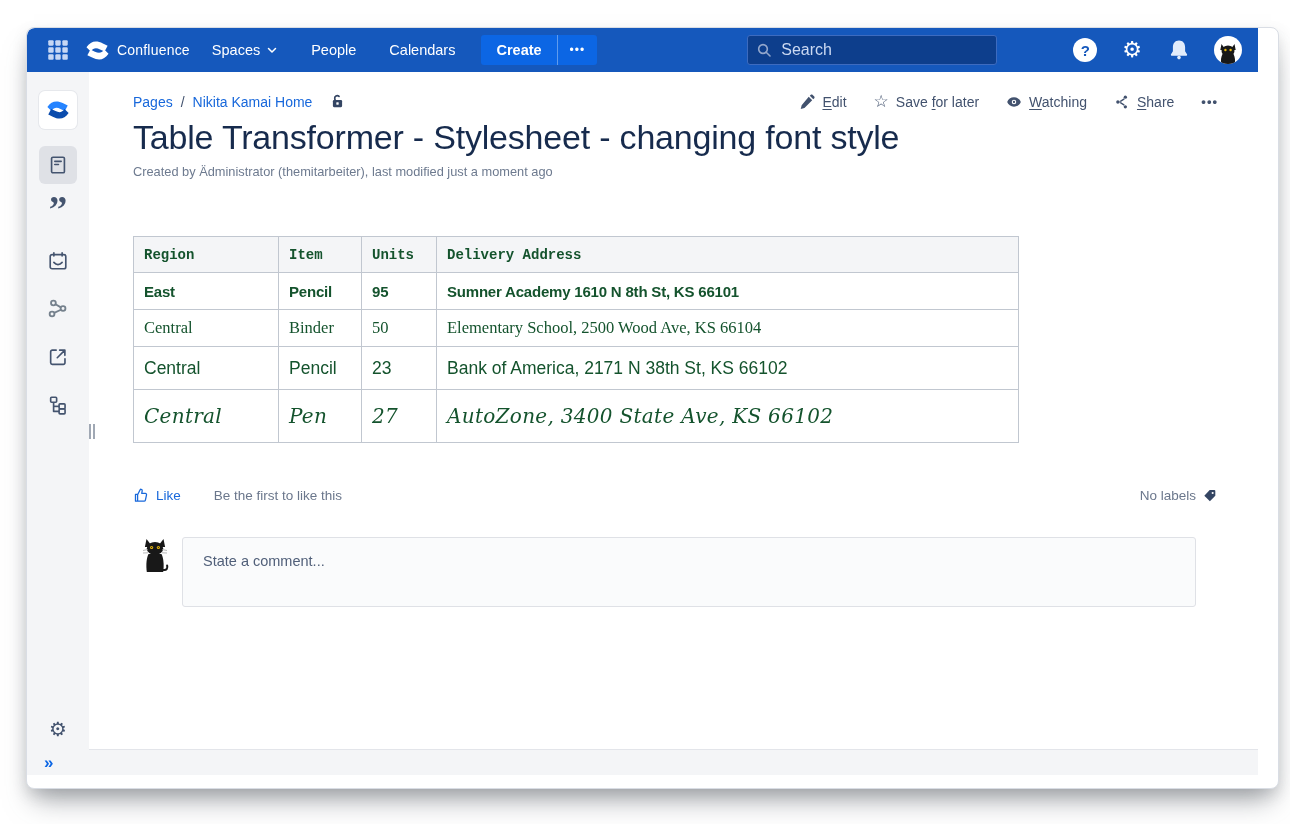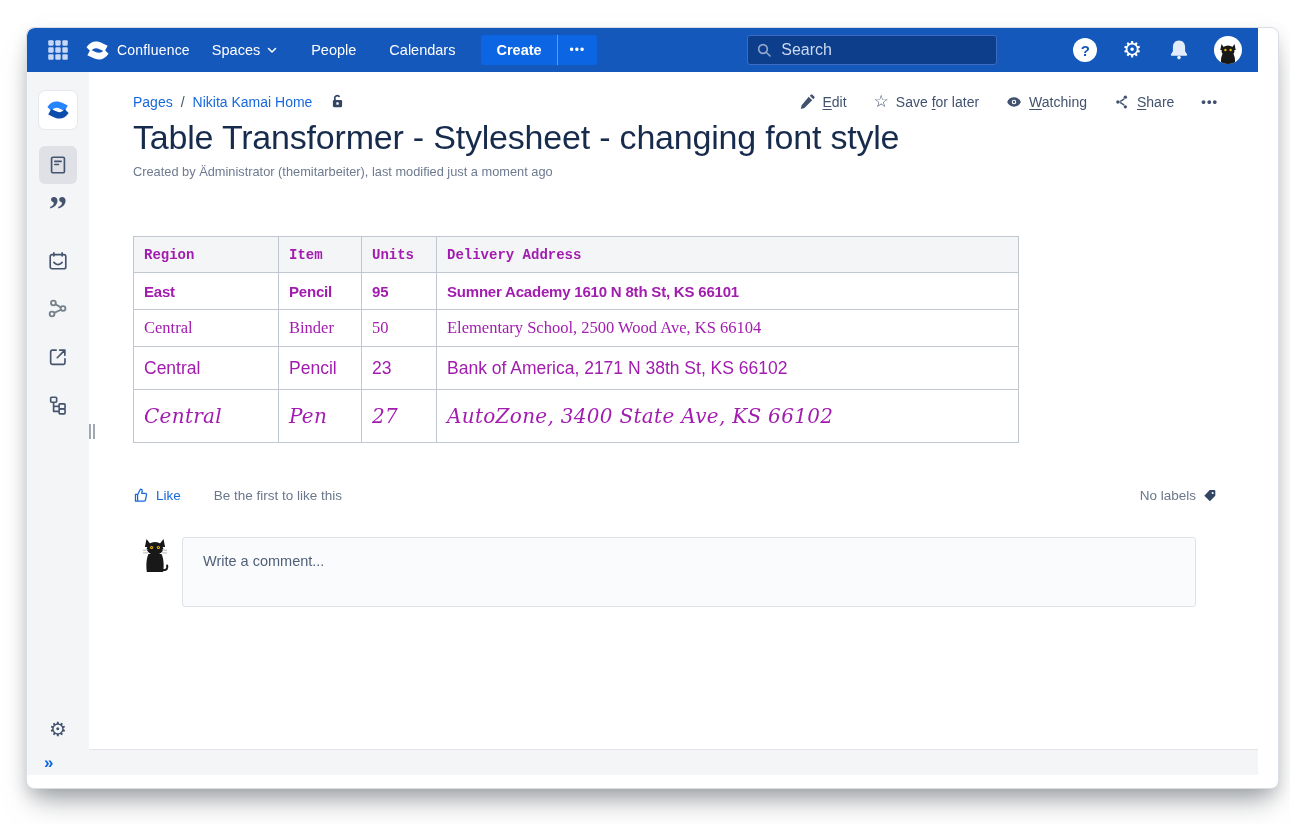--- a/index.html
+++ b/index.html
@@ -75,21 +75,21 @@
   .action{ display:flex; align-items:center; gap:7px; cursor:pointer; white-space:nowrap; }
   .action svg{ width:16px; height:16px; }
   .ukey{ text-decoration:underline; text-underline-offset:2px; }
   .star-glyph{ font-size:17px; line-height:1; font-family:"DejaVu Sans",sans-serif; }
   .action-more{ letter-spacing:1px; font-size:13px; font-weight:700; cursor:pointer; }
 
   .page-title{ margin-top:8px; font-size:34px; font-weight:500; color:#172B4D; letter-spacing:-.2px; }
   .byline{ margin-top:7px; font-size:12.8px; color:#6D7A8F; }
 
   
-  table.cftable{ margin-top:57px; border-collapse:collapse; table-layout:fixed; width:885px; color:#a21caf; }
+  table.cftable{ margin-top:57px; border-collapse:collapse; table-layout:fixed; width:885px; color:#14532d; }
   table.cftable th, table.cftable td{ border:1px solid #C1C7D0; padding:0 10px; text-align:left; vertical-align:middle; overflow:hidden; white-space:nowrap; }
   table.cftable thead tr{ height:36px; background:#F4F5F7; }
   table.cftable thead th{ font-family:"Liberation Mono",monospace; font-size:14px; font-weight:700; }
   tr.row-bold-condensed{ height:37px; font-family:"Liberation Sans",sans-serif; font-weight:800; font-size:15px; letter-spacing:-.2px; }
   tr.row-serif{ height:37px; font-family:"Liberation Serif",serif; font-size:16.5px; }
   tr.row-sans{ height:43px; font-family:"Liberation Sans",sans-serif; font-size:17.5px; }
   tr.row-cursive{ height:53px; font-family:"DejaVu Serif",serif; font-style:italic; font-size:20px; letter-spacing:.3px; }
 
   
   .like-row{ margin-top:44px; display:flex; align-items:center; font-size:13.5px; }
@@ -354,21 +354,21 @@
               <ellipse cx="15" cy="11.5" rx="8.2" ry="6.5" fill="#181818"></ellipse>
               <circle cx="11.6" cy="10.5" r="1.6" fill="#E8B60C"></circle>
                 <circle cx="18.4" cy="10.5" r="1.6" fill="#E8B60C"></circle>
               <circle cx="11.6" cy="10.5" r="0.6" fill="#181818"></circle>
                 <circle cx="18.4" cy="10.5" r="0.6" fill="#181818"></circle>
               <path d="M8.5 17h13c2.2 4.5 2.6 12 1.7 18H6.8c-.9-6-.5-13.5 1.7-18z" fill="#181818"></path>
               <path d="M23.5 33c3.2.5 4.4-2 3.6-4.6" stroke="#181818" stroke-width="2" fill="none" stroke-linecap="round"></path>
               <path d="M3 13.5l5-1M3 16l5-.2" stroke="#9a9a9a" stroke-width="0.7"></path>
               <path d="M27 13.5l-5-1M27 16l-5-.2" stroke="#9a9a9a" stroke-width="0.7"></path>
             </svg>
-            <div class="comment-box">Write a comment...</div>
+            <div class="comment-box">State a comment...</div>
           </div>
 
         </div>
         <div class="footer-strip"></div>
       </div>
     </div>
   </div>
 </div>
 
 </body></html>

